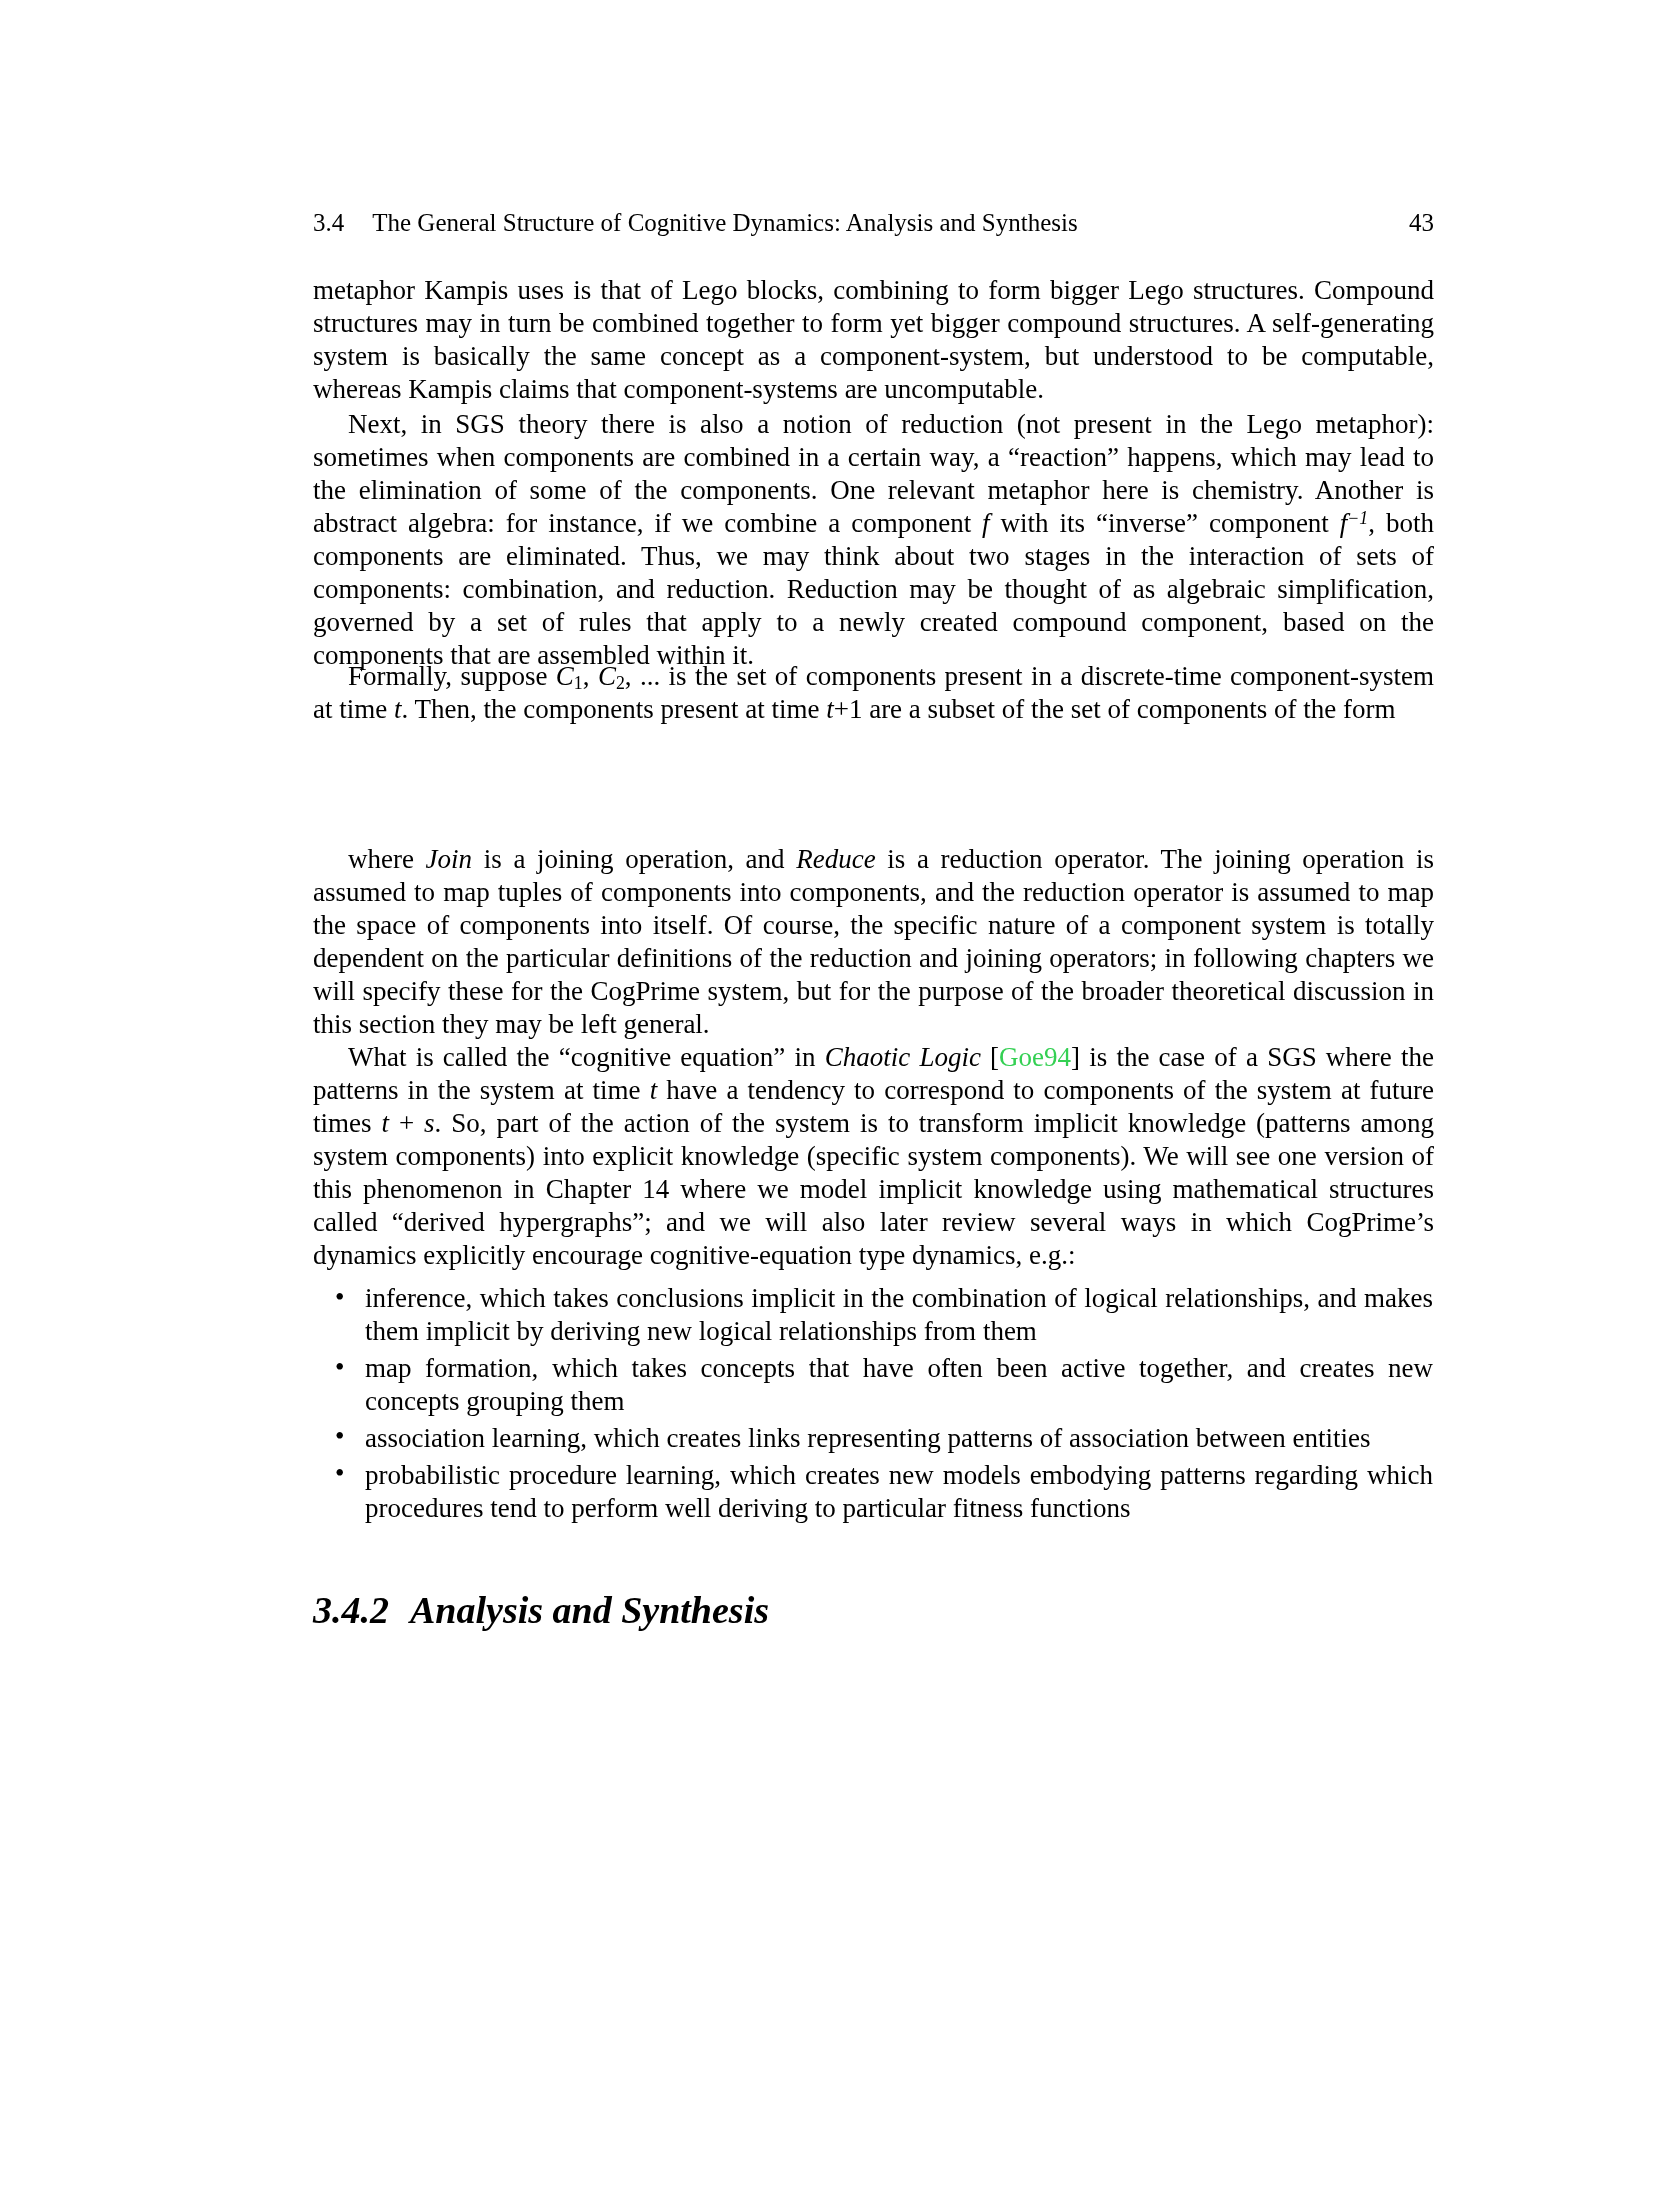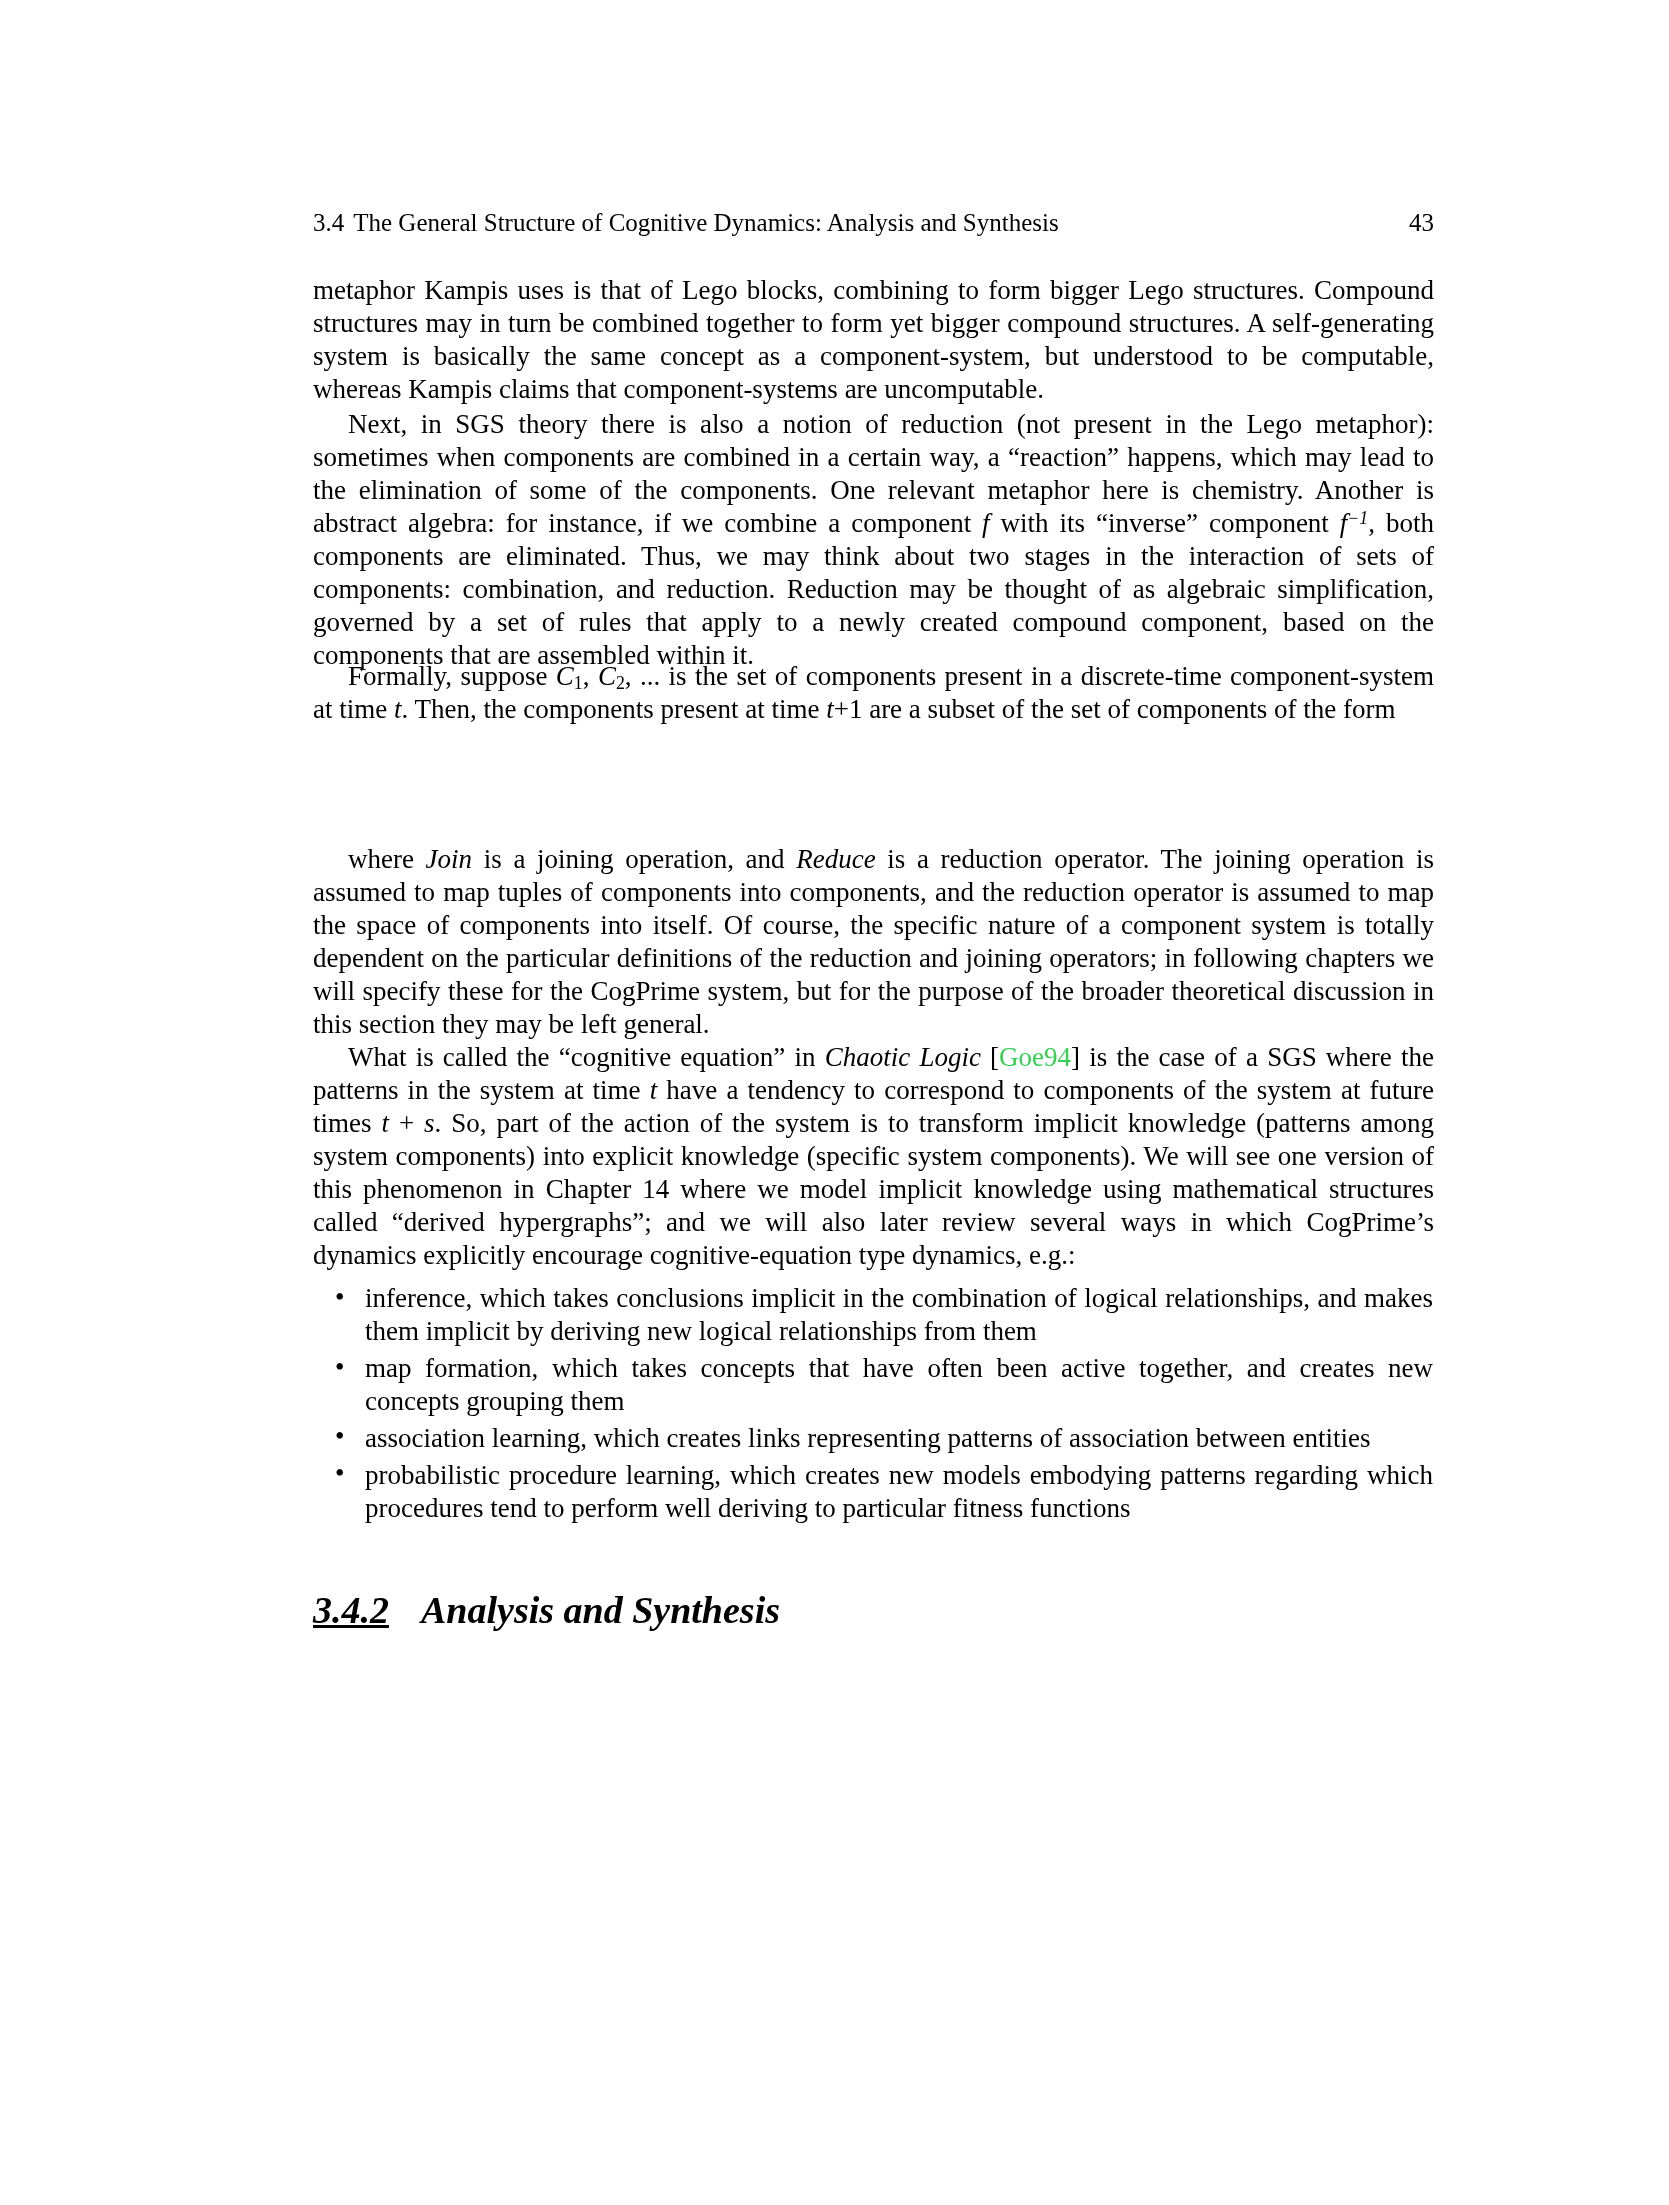--- a/index.html
+++ b/index.html
@@ -16,21 +16,21 @@
     position: absolute;
     left: 313px;
     width: 1121px;
     top: 208px;
     display: flex;
     justify-content: space-between;
     font-size: 25px;
     line-height: 30px;
     white-space: nowrap;
   }
-  .running-header .hnum { margin-right: 9px; text-align: center; }
+  .running-header .hnum { margin-right: 28px; text-align: center; }
   .textcol {
     position: absolute;
     left: 313px;
     top: 0;
     width: 1121px;
     height: 100%;
     font-size: 27px;
     line-height: 33px;
     text-align: justify;
   }
@@ -73,21 +73,21 @@
     top: 1587px;
     margin: 0;
     width: 1121px;
     font-size: 38px;
     line-height: 47px;
     font-weight: bold;
     font-style: italic;
     text-align: left;
     white-space: nowrap;
   }
-  .subsection .snum { margin-right: 32px; text-decoration: underline; }
+  .subsection .snum { margin-right: 21px; }
   .closing { top: 1677px; }
   .cite { text-decoration: none; cursor: pointer; }
   .watermark {
     position: absolute;
     right: 25px;
     bottom: 15.7px;
     font-family: "Liberation Sans", "DejaVu Sans", sans-serif;
     font-size: 32px;
     letter-spacing: 0.7px;
     color: #000000;

